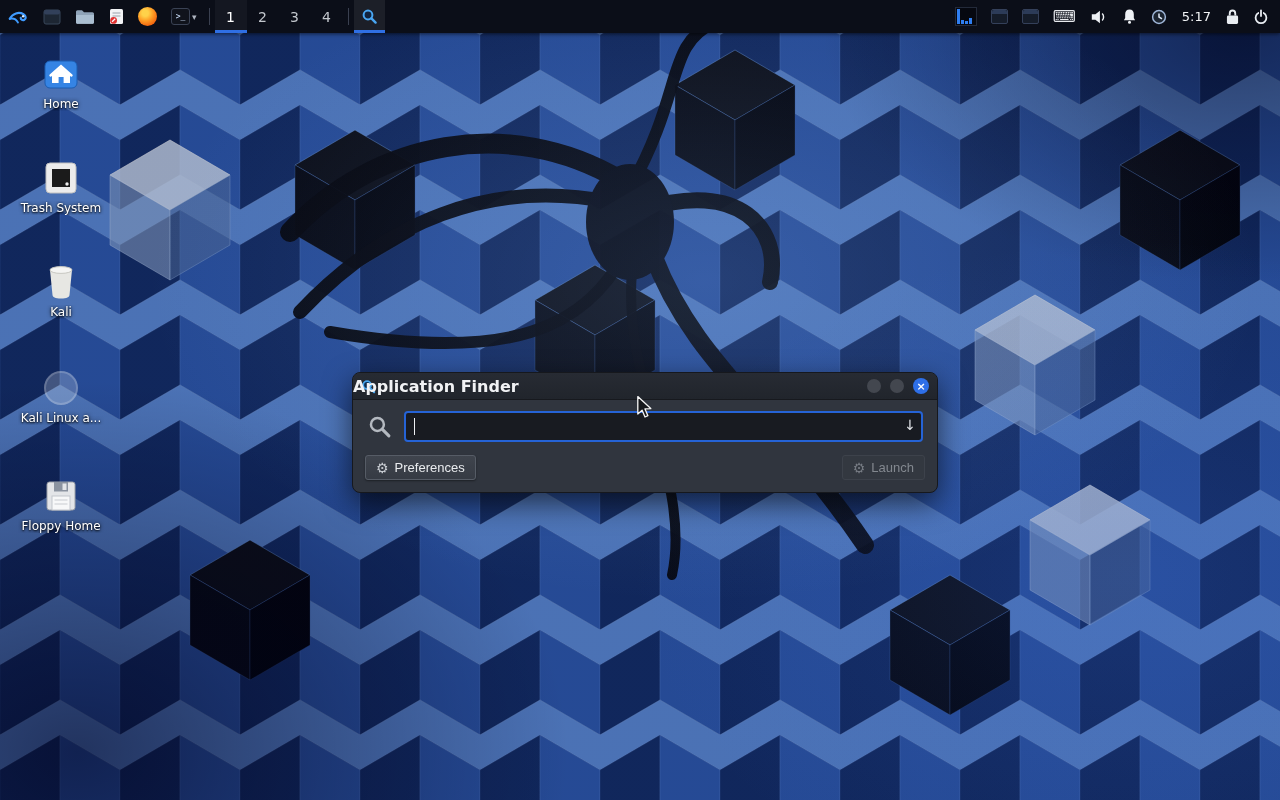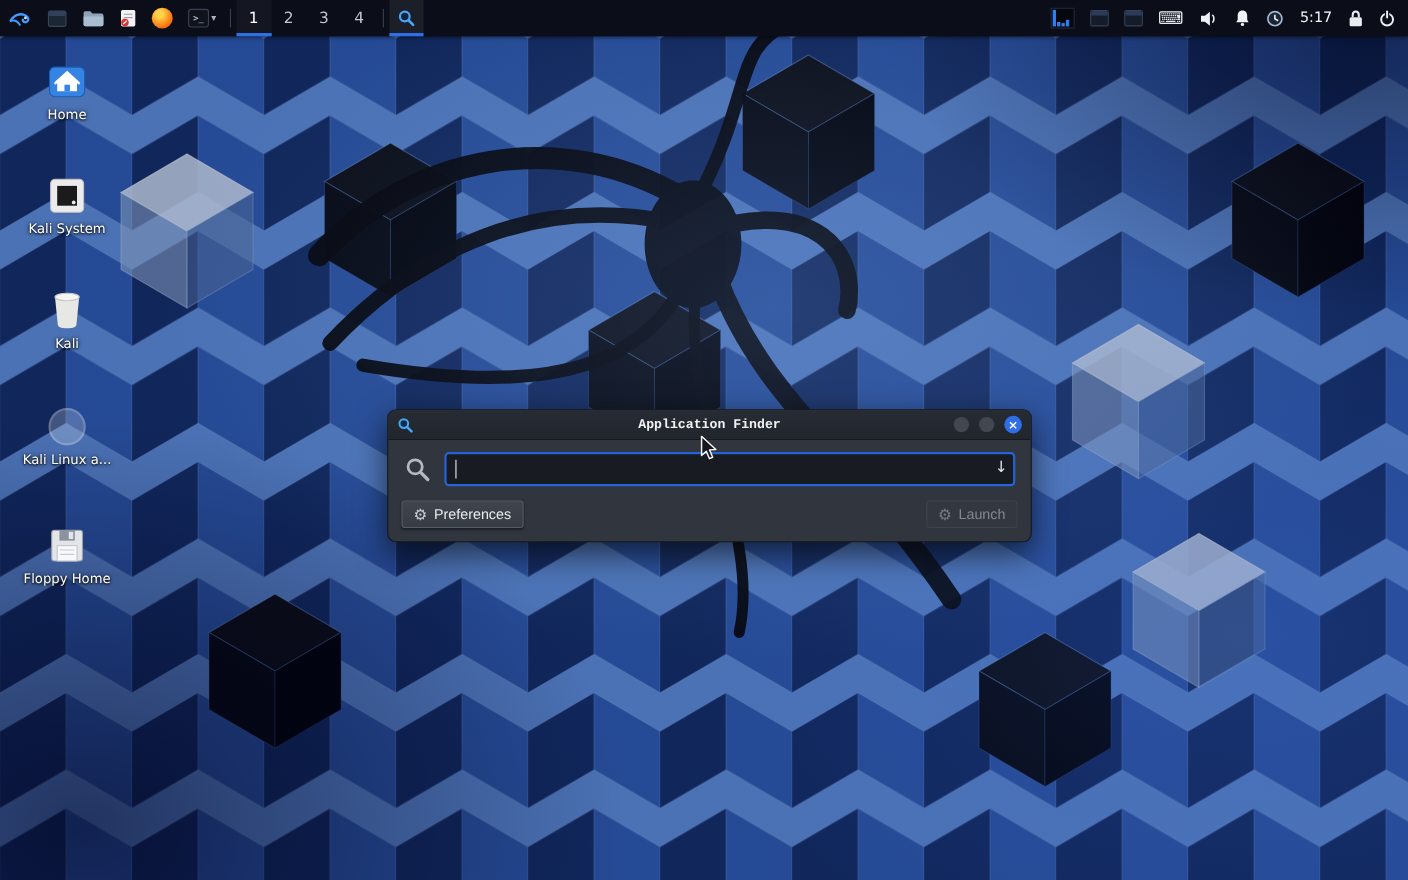--- a/index.html
+++ b/index.html
@@ -48,21 +48,21 @@
     white-space:nowrap; overflow:hidden; text-overflow:ellipsis; }
   .kali-faded { width:34px; height:34px; border-radius:50%; background:rgba(215,222,235,.25);
     box-shadow:inset 0 0 0 2px rgba(255,255,255,.18); }
 
   
   .appwin { position:absolute; left:352px; top:372px; width:586px; height:121px; z-index:20;
     background:#30353e; border:1px solid #16181d; border-radius:8px;
     box-shadow:0 10px 28px rgba(0,0,0,.6); display:flex; flex-direction:column; }
   .titlebar { height:27px; background:linear-gradient(#272b33,#21252c); border-radius:7px 7px 0 0;
     display:flex; align-items:center; position:relative; padding:0 8px; border-bottom:1px solid #17191e; }
-  .title { position:absolute; left:0; right:0; text-align:center; font-size:12px; font-weight:bold; color:#f1f2f4;font-family:Liberation Mono, monospace; }
+  .title { position:absolute; left:0; right:0; font-size:16px; font-weight:bold; color:#f1f2f4; }
   .tb-btns { margin-left:auto; display:flex; align-items:center; gap:9px; z-index:2; }
   .tb-circle { width:14px; height:14px; border-radius:50%; background:#43474f; }
   .tb-close { width:16px; height:16px; border-radius:50%; background:#2e6fe8; color:#fff; font-size:11px;
     display:flex; align-items:center; justify-content:center; font-weight:bold; line-height:1; }
   .searchrow { display:flex; align-items:center; gap:12px; padding:11px 14px 6px 14px; }
   .inputwrap { flex:1; position:relative; }
   .search-input { width:100%; height:31px; background:#181b21; border:2px solid #2563d6; border-radius:4px;
     color:#fff; font-size:14px; padding:0 26px 0 9px; outline:none; caret-color:#fff; font-family:inherit; }
   .caret { position:absolute; left:10px; top:7px; width:1px; height:17px; background:#eceff3; animation:blink 1.1s steps(1) infinite; }
   @keyframes blink { 50% { opacity:0; } }
@@ -254,21 +254,21 @@
 </div>
 
 <div class="dicon" style="top:160px">
   <div class="ico">
       <svg width="34" height="34" viewBox="0 0 34 34">
     <rect x="2" y="2" width="30" height="30" rx="4" fill="#ececec" stroke="#c0c0c0"></rect>
     <rect x="8" y="8" width="18" height="18" fill="#1b1b1b"></rect>
     <circle cx="23" cy="23" r="1.7" fill="#eee"></circle>
   </svg>
     </div>
-  <div class="lbl">Kali System</div>
+  <div class="lbl">Trash System</div>
 </div>
 
 <div class="dicon" style="top:264px">
   <div class="ico">
       <svg width="30" height="35" viewBox="0 0 30 35">
     <path d="M4,5 L6.5,30 C6.7,32 9,33.5 15,33.5 C21,33.5 23.3,32 23.5,30 L26,5 Z" fill="#e7e7e3"></path>
     <path d="M4,5 C4,6.9 9,8.5 15,8.5 C21,8.5 26,6.9 26,5" fill="#cfcfc9"></path>
     <ellipse cx="15" cy="5" rx="11" ry="3.4" fill="#f5f5f3" stroke="#c9c9c3"></ellipse>
   </svg>
     </div>

